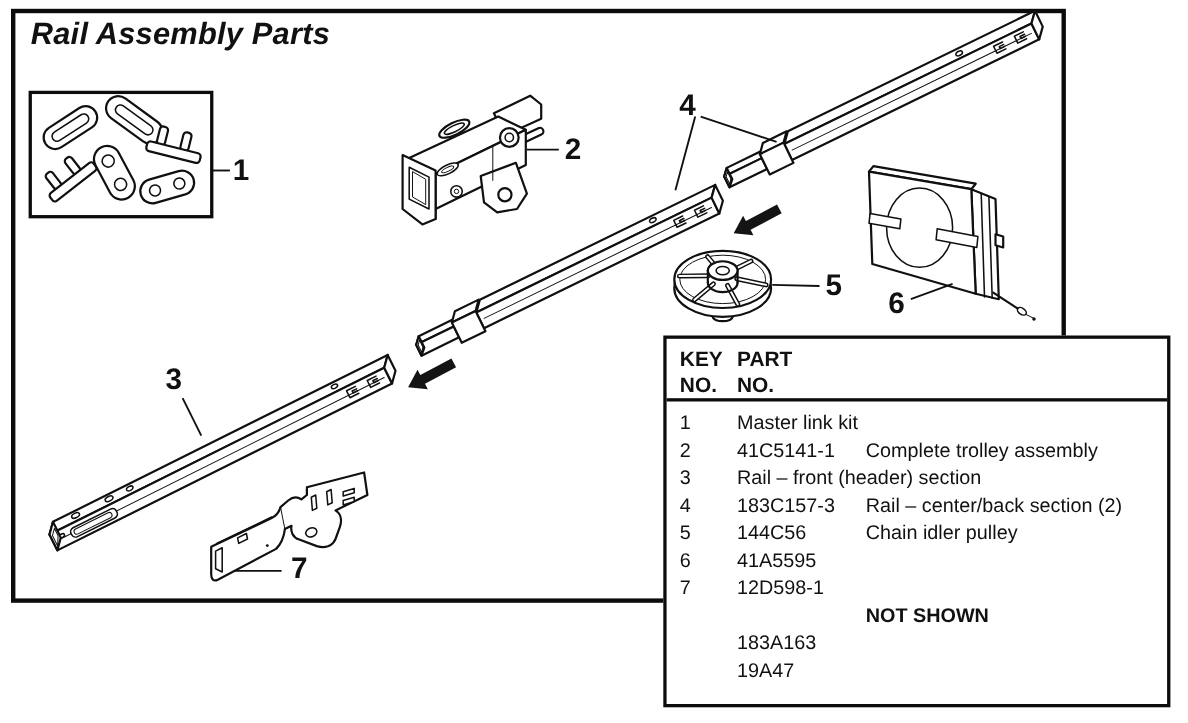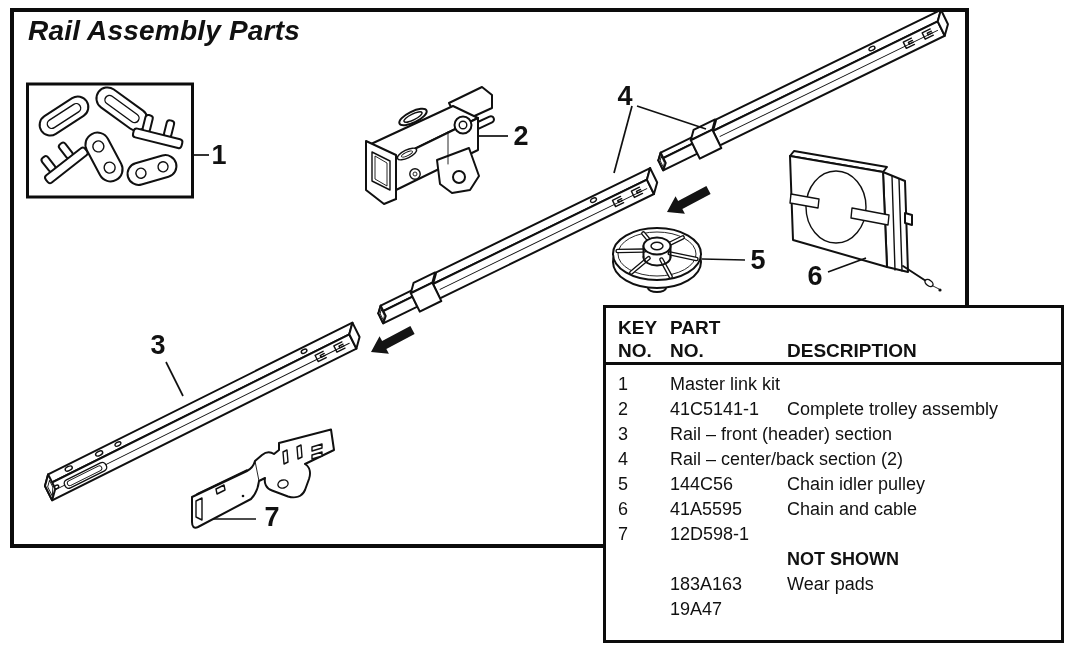--- a/index.html
+++ b/index.html
@@ -252,63 +252,61 @@
 <div class="table-box">
   <div class="thead">
     <div class="hrow">
       <span class="c1">KEY</span>
       <span class="c2">PART</span>
       <span class="c3"></span>
     </div>
     <div class="hrow">
       <span class="c1">NO.</span>
       <span class="c2">NO.</span>
-      <span class="c3">DESCRIPTION</span>
     </div>
   </div>
   <div class="tbody">
     <div class="trow">
       <span class="c1">1</span>
       <span class="c3">Master link kit</span>
     </div>
     <div class="trow">
       <span class="c1">2</span>
       <span class="c2">41C5141-1</span>
       <span class="c3">Complete trolley assembly</span>
     </div>
     <div class="trow">
       <span class="c1">3</span>
       <span class="c3">Rail – front (header) section</span>
     </div>
     <div class="trow">
       <span class="c1">4</span>
+      <span class="c2">183C157-3</span>
       <span class="c3">Rail – center/back section (2)</span>
     </div>
     <div class="trow">
       <span class="c1">5</span>
       <span class="c2">144C56</span>
       <span class="c3">Chain idler pulley</span>
     </div>
     <div class="trow">
       <span class="c1">6</span>
       <span class="c2">41A5595</span>
-      <span class="c3">Chain and cable</span>
     </div>
     <div class="trow">
       <span class="c1">7</span>
       <span class="c2">12D598-1</span>
     </div>
     <div class="trow bold-desc">
       <span class="c1"></span>
       <span class="c2"></span>
       <span class="c3">NOT SHOWN</span>
     </div>
     <div class="trow">
       <span class="c1"></span>
       <span class="c2">183A163</span>
-      <span class="c3">Wear pads</span>
     </div>
     <div class="trow">
       <span class="c1"></span>
       <span class="c2">19A47</span>
     </div>
   </div>
 </div>
 
 </body></html>

